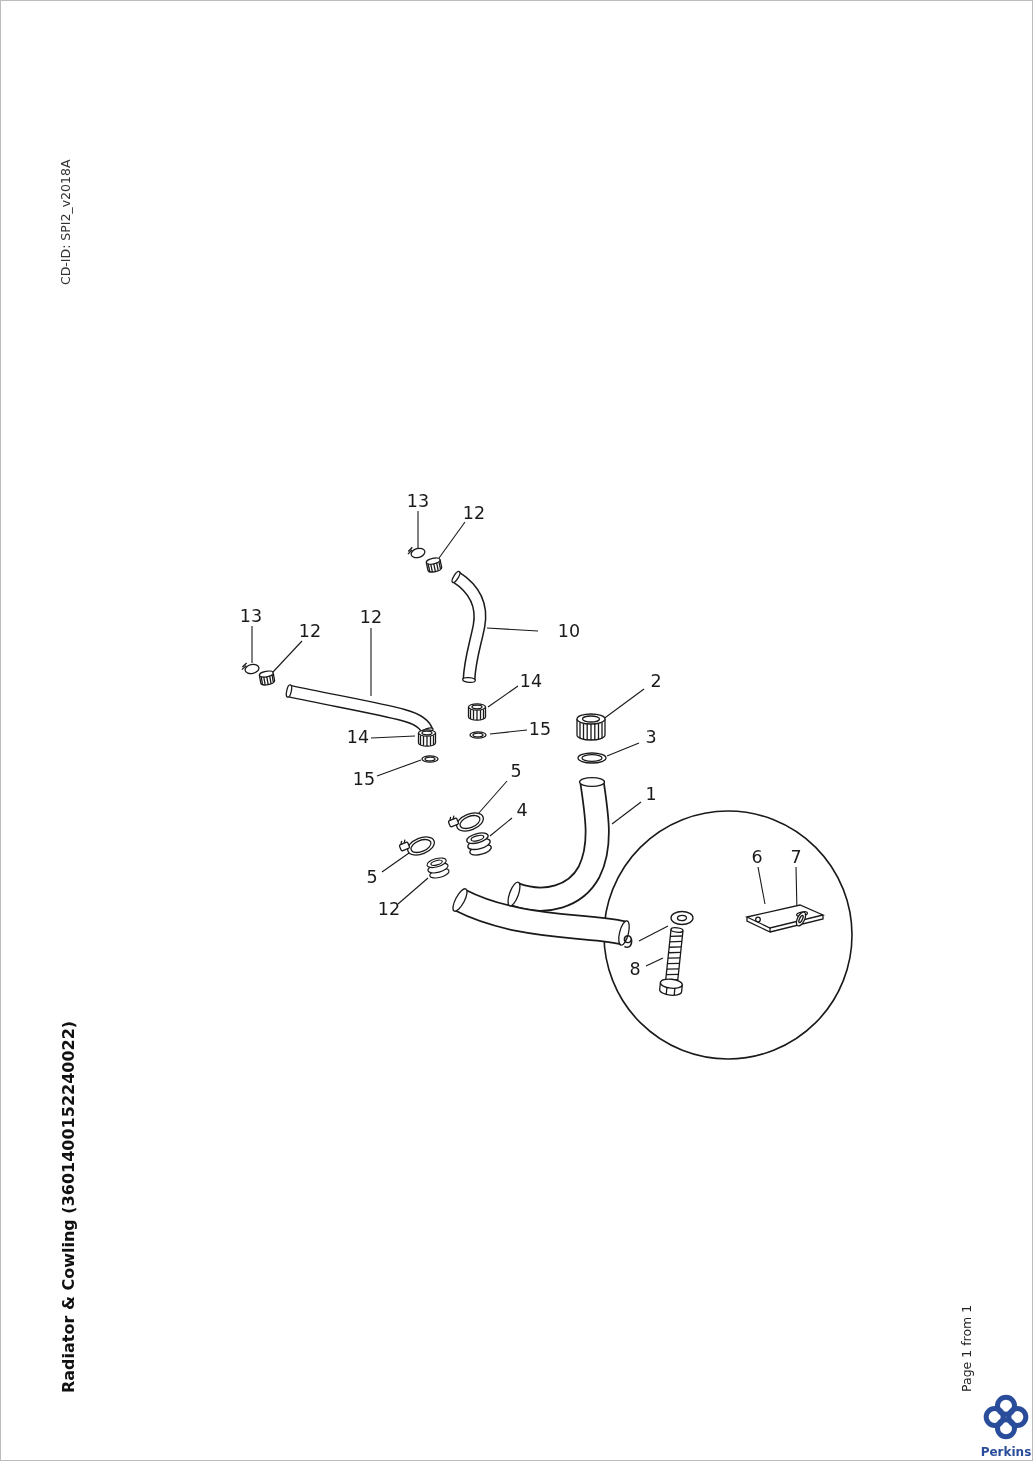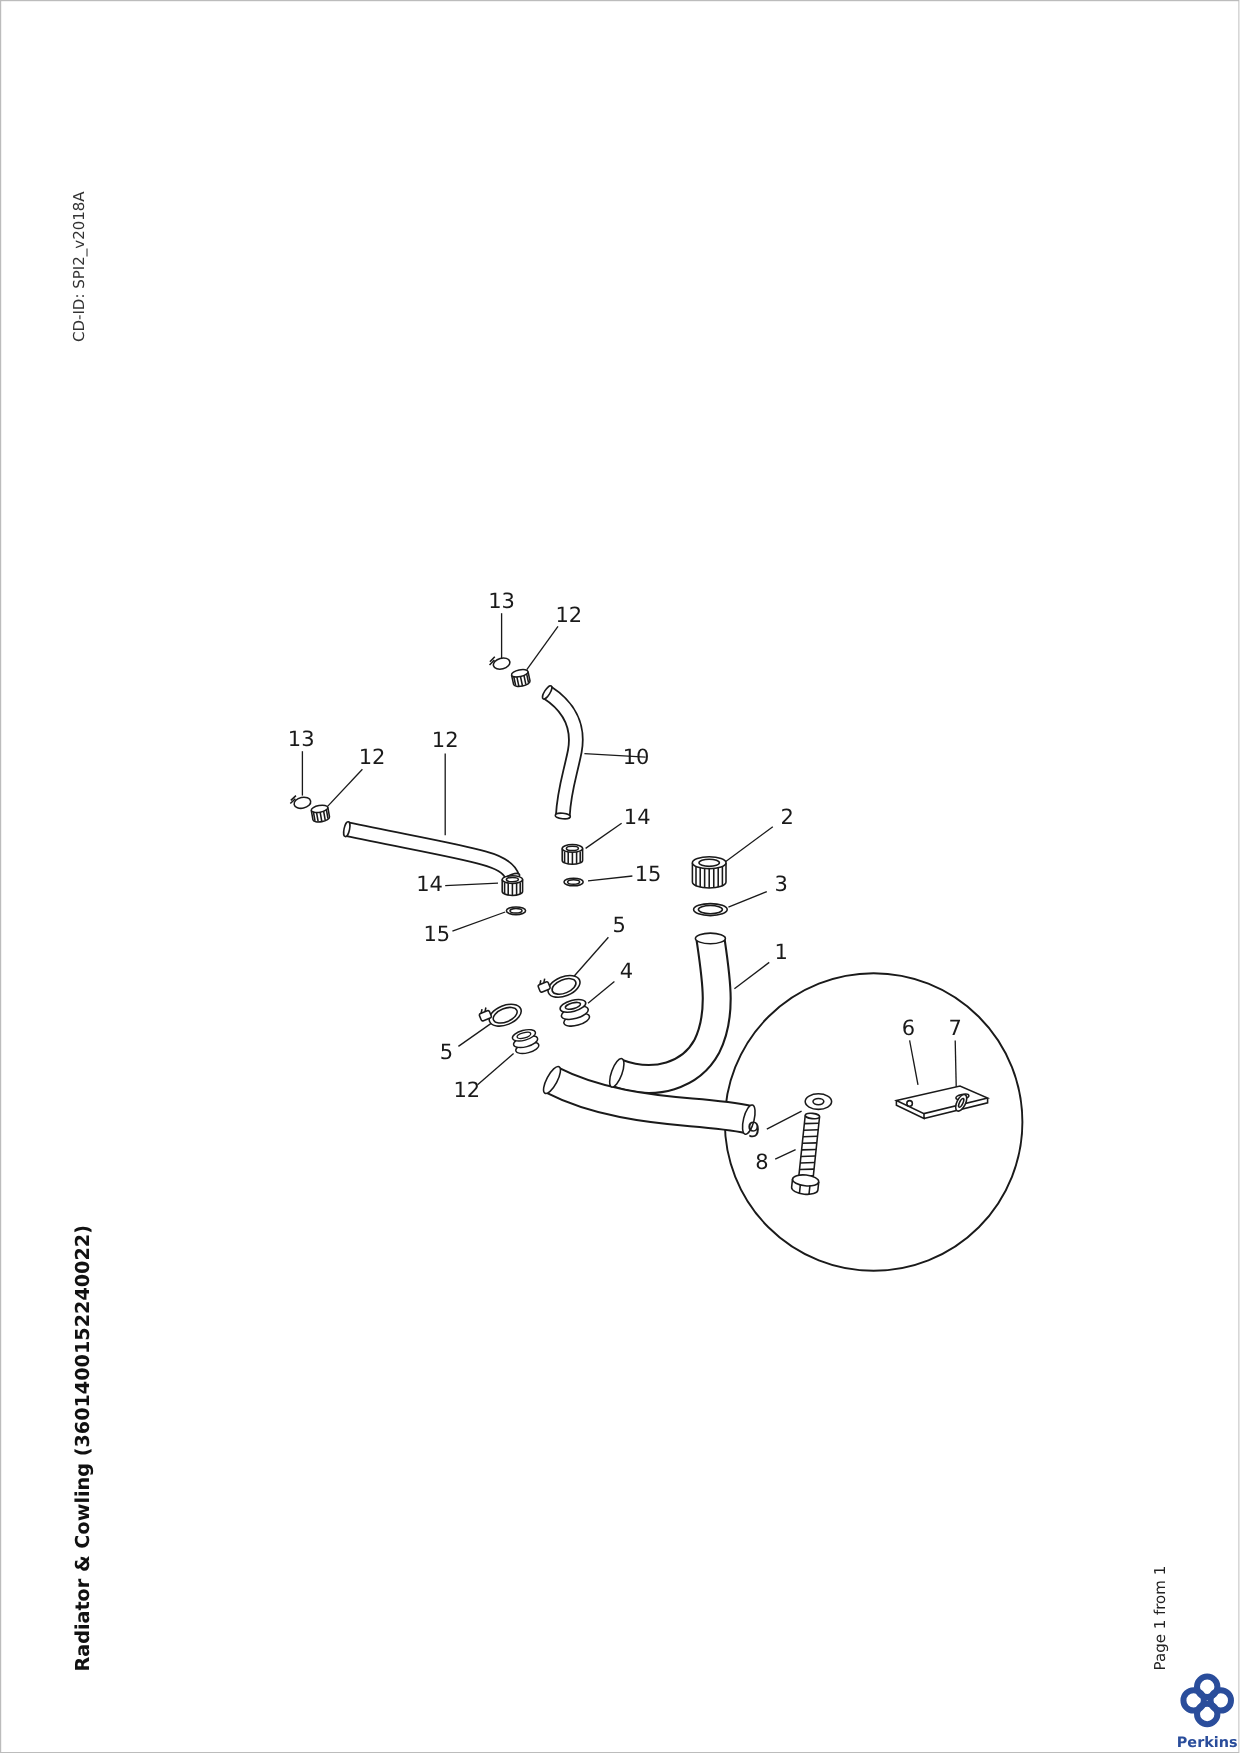--- a/index.html
+++ b/index.html
@@ -208,21 +208,21 @@
         <ellipse rx="11" ry="6.5" fill="#fff"></ellipse>
         <ellipse rx="4.5" ry="2.6" fill="#fff"></ellipse>
       </g>
 
     </g>
   </svg>
 
   <div class="callout-layer">
       <span class="callout" style="left: 417px; top: 501px;">13</span>
       <span class="callout" style="left: 473px; top: 513px;">12</span>
-      <span class="callout" style="left: 529px; top: 631px;">10</span>
+      <span class="callout" style="left: 568px; top: 631px;">10</span>
       <span class="callout" style="left: 250px; top: 616px;">13</span>
       <span class="callout" style="left: 309px; top: 631px;">12</span>
       <span class="callout" style="left: 370px; top: 617px;">12</span>
       <span class="callout" style="left: 530px; top: 681px;">14</span>
       <span class="callout" style="left: 655px; top: 681px;">2</span>
       <span class="callout" style="left: 539px; top: 729px;">15</span>
       <span class="callout" style="left: 357px; top: 737px;">14</span>
       <span class="callout" style="left: 650px; top: 737px;">3</span>
       <span class="callout" style="left: 363px; top: 779px;">15</span>
       <span class="callout" style="left: 515px; top: 771px;">5</span>

